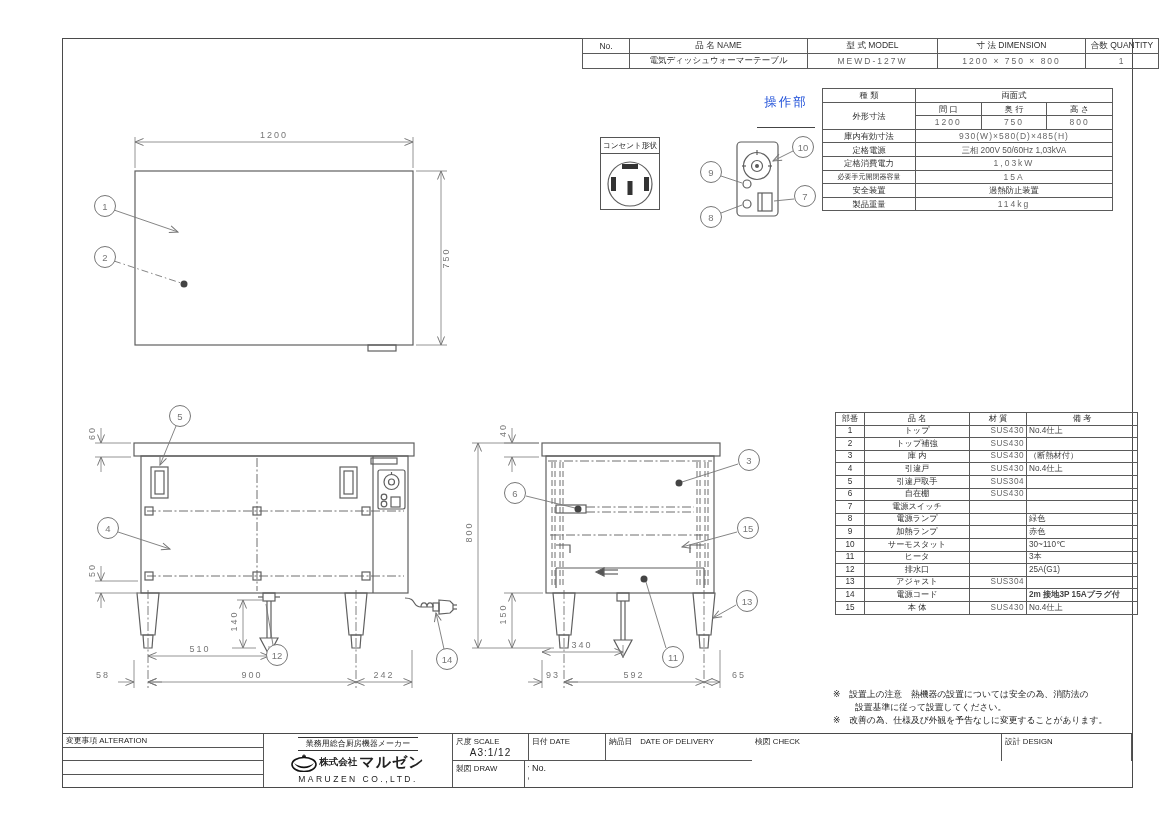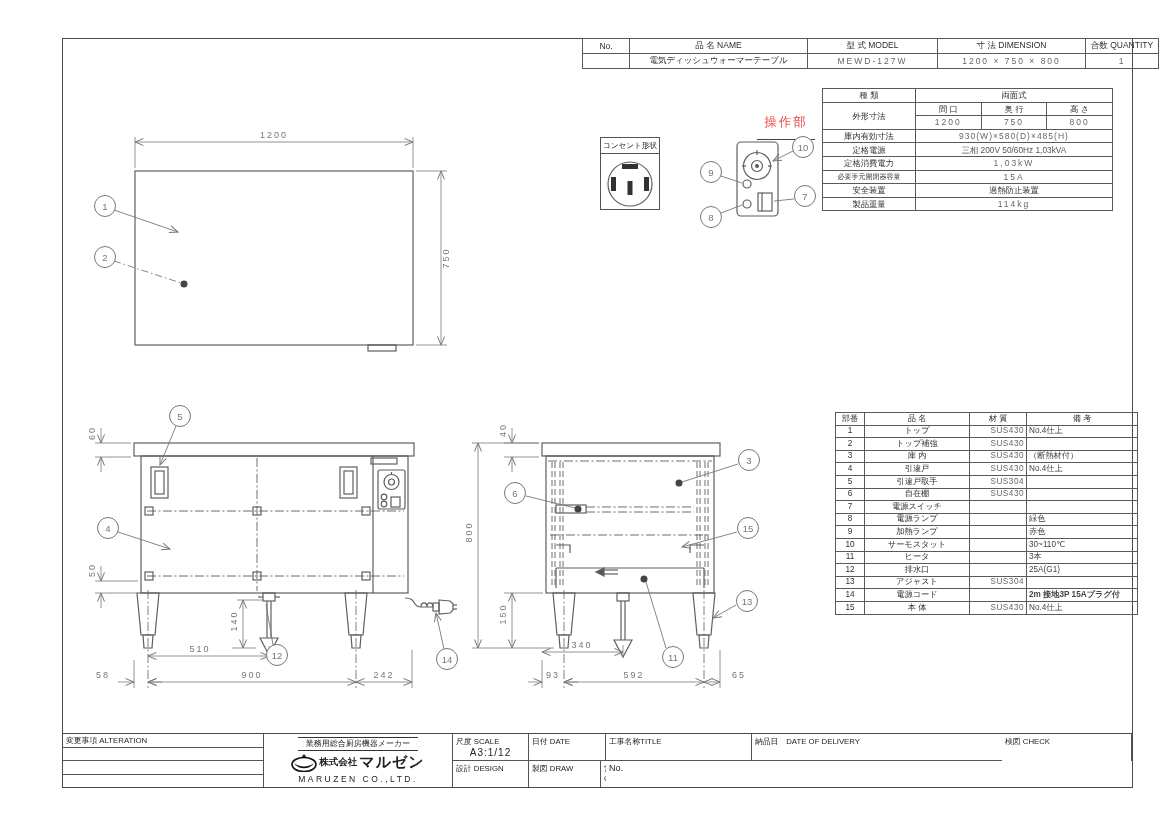--- a/index.html
+++ b/index.html
@@ -25,21 +25,21 @@
   #parts-table{left:835px;top:412px;width:282px;}
   #parts-table td{height:11.6px;font-size:8.2px;line-height:1;color:#2e2e2e;}
   #parts-table .c{text-align:center;}
   #parts-table .mat{color:#666;text-align:right;letter-spacing:0.5px;}
   #parts-table .note{color:#444;}
   
   #notes{left:833px;top:688px;width:300px;font-size:8.8px;color:#222;line-height:1.45;}
   #notes .ind{padding-left:22px;}
   
   #op-label{left:757px;top:94px;width:58px;text-align:center;font-size:12.5px;letter-spacing:2px;
-            color:#ef4444;border-bottom:1.2px solid #444;padding-bottom:8px;margin-top:20px;}
+            color:#1d4ed8;border-bottom:1.2px solid #444;padding-bottom:16px;}
   #outlet-box{left:600px;top:137px;width:60px;height:73px;border:1.2px solid #555;}
   #outlet-box .t{border-bottom:1.2px solid #555;height:15px;line-height:15px;text-align:center;font-size:7.6px;color:#222;}
   
   #tblock{left:62px;top:733px;width:1071px;height:55px;border:1.4px solid #4a4a4a;background:#fff;
           display:grid;grid-template-columns:201px 189px 76px 77px 146px 250px 1fr;
           grid-template-rows:27px 1fr;font-size:7.8px;color:#222;}
   #tblock .cell{border-right:1px solid #555;border-bottom:1px solid #555;position:relative;overflow:hidden;}
   #tblock .rlast{border-right:none;} #tblock .blast{border-bottom:none;}
   #tblock .lab{position:absolute;left:3px;top:2px;white-space:nowrap;}
   #tblock .ctr{position:absolute;left:0;right:0;text-align:center;}
@@ -221,20 +221,25 @@
         </tr>
     <tr>
           <td class="c">15</td>
           <td class="c">本 体</td>
           <td class="mat">SUS430</td>
           <td class="note">No.4仕上</td>
         </tr>
   </tbody>
     </table>
 
+  <div id="notes" class="abs">
+    <div>※　設置上の注意　熱機器の設置については安全の為、消防法の</div>
+    <div class="ind">設置基準に従って設置してください。</div>
+    <div>※　改善の為、仕様及び外観を予告なしに変更することがあります。</div>
+  </div>
 
   <div id="op-label" class="abs">操作部</div>
   <div id="outlet-box" class="abs">
     <div class="t">コンセント形状</div>
   </div>
 
   <svg class="abs" style="left:0;top:0;pointer-events:none" width="1170" height="827" viewBox="0 0 1170 827">
     <defs>
       <marker id="ar" markerWidth="11" markerHeight="9" refX="9.5" refY="4.5" orient="auto" markerUnits="userSpaceOnUse">
         <path d="M1,1 L9.5,4.5 L1,8" fill="none" stroke="#777" stroke-width="1"></path>
@@ -518,23 +523,20 @@
       </span>
       <span class="co">MARUZEN CO.,LTD.</span>
     </div>
     <div class="cell">
       <span class="lab">尺度 SCALE</span>
       <span class="ctr big" style="top:13px">A3:1/12</span>
     </div>
     <div class="cell">
       <span class="lab">日付 DATE</span>
     </div>
-    <div class="cell">
-      <span class="lab">工事名称TITLE</span>
-    </div>
     <div class="cell rlast">
       <span class="lab">納品日　DATE OF DELIVERY</span>
     </div>
     <div class="cell blast">
       <span class="lab">検図 CHECK</span>
     </div>
     <div class="cell blast">
       <span class="lab">設計 DESIGN</span>
     </div>
     <div class="cell blast" style="display:grid;grid-template-columns:72px 1fr;border-right:none;padding:0">

